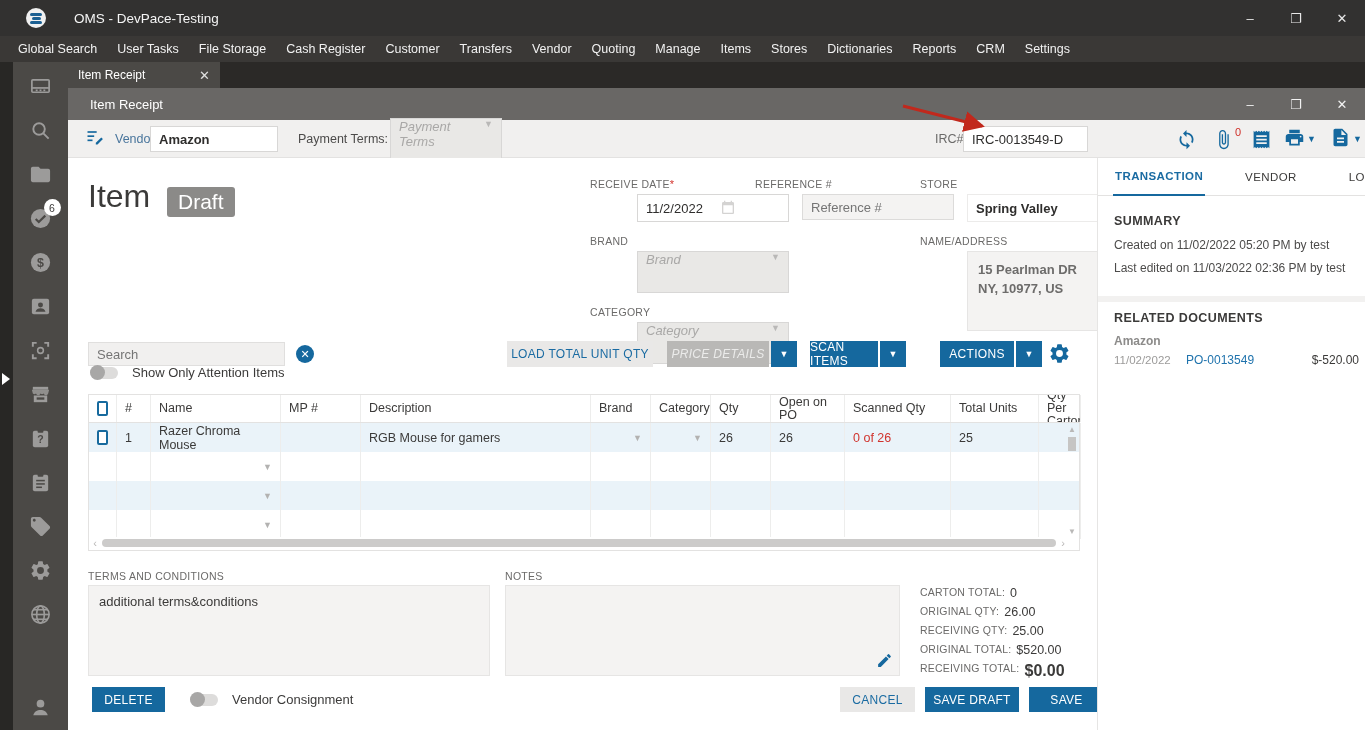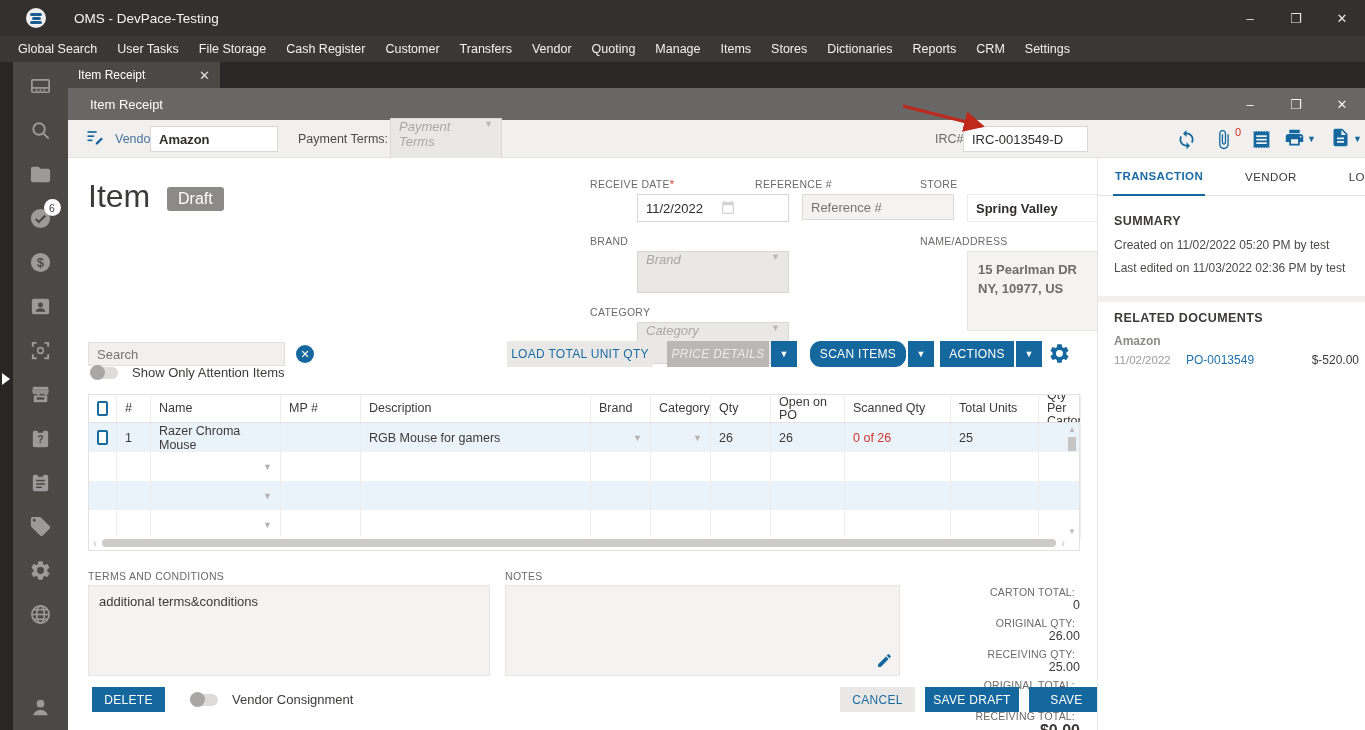--- a/index.html
+++ b/index.html
@@ -44,21 +44,21 @@
   .inp { background:#fff; border:1px solid #d8d7d6; height:26px; font-family:"Liberation Sans",sans-serif; font-size:13px; color:#2f2e2d; padding:0 8px; outline:none; }
   .sel-disabled { background:#e9e8e6; border:1px solid #d8d7d6; height:42px; display:flex; align-items:flex-start; padding:0 8px; color:#a9a8a7; font-size:13px;font-style:italic; }
   .sel-disabled .car { margin-left:auto; color:#b9b8b7; font-size:9px; }
   .tb-icon svg { width:21px; height:21px; }
   .tb-caret { color:#15689e; font-size:9px; margin-left:2px; }
   .attach-badge { color:#cf2f28; font-size:11px; position:relative; top:-7px; left:1px; }
 
   
   .main { position:absolute; left:68px; top:158px; width:1029px; height:572px; background:#fff; }
   .doc-title { position:absolute; left:20px; top:20px; font-size:32px; font-weight:400; color:#3b3a39; }
-  .status-badge { position:absolute; left:99px; top:29px; background:#8b8a88; color:#fff; font-size:16px; padding:3px 11px; border-radius:3px; }
+  .status-badge { position:absolute; left:99px; top:29px; background:#8b8a88; color:#fff; font-size:21px; padding:3px 11px; border-radius:3px; }
   .flabel { font-size:10.5px; color:#6b6a69; letter-spacing:.3px; }
   .req { color:#d3332c; font-size:11px; vertical-align:top; }
   .fgroup { position:absolute; }
   .fi { margin-top:4px; position:relative;padding-left:47px; }
   .addr-box { background:#f4f3f2; border:1px solid #e6e5e4; width:155px; height:80px; padding:8px 10px; font-size:13px; font-weight:bold; color:#6d6c6b; line-height:19px; position:relative; }
   .addr-box .pencil { position:absolute; right:6px; bottom:4px; }
   .pencil svg { width:17px; height:17px; }
   .cal-ico { position:absolute; right:6px; top:6px; }
   .cal-ico svg { width:16px; height:16px; }
 
@@ -92,21 +92,21 @@
   .vscroll .vthumb { width:8px; height:14px; background:#c6c5c4; margin-top:2px; }
   .vscroll .arr-down { margin-top:auto; }
   .hscroll { position:absolute; left:1px; bottom:1px; width:978px; height:12px; display:flex; align-items:center; background:#fff; }
   .hscroll .arr { color:#b9b8b7; font-size:11px; width:10px; text-align:center; }
   .hscroll .hthumb { height:8px; background:#cccbca; border-radius:4px; flex:1; margin:0 2px; }
   .hscroll .arr-right { margin-left:auto; }
 
   
   .txtbox { background:#f4f3f2; border:1px solid #e6e5e4; font-size:13px; color:#3b3a39; padding:8px 10px; position:absolute; }
   .totals { position:absolute; left:852px; top:428px; width:160px; }
-  .totals .trw { display:flex; align-items:flex-end; margin-bottom:5px;flex-direction:column; }
+  .totals .trw { display:flex; align-items:flex-start; margin-bottom:5px; }
   .totals .tl { font-size:10.5px; color:#6b6a69; letter-spacing:.2px; margin-right:5px; }
   .totals .tv { font-size:12.5px; color:#3b3a39; }
   .totals .trw.big .tv { font-size:16px; font-weight:bold; }
   .footer-row { position:absolute; left:24px; top:529px; width:992px; height:25px; }
 
   
   .rpanel { position:absolute; left:1097px; top:158px; width:268px; height:572px; background:#fff; border-left:1px solid #e6e5e4; }
   .rtabs { position:absolute; left:0; top:0; width:268px; height:38px; border-bottom:1px solid #e3e2e1; display:flex; align-items:center; }
   .rtab { font-size:11.5px; letter-spacing:.4px; color:#3b3a39; height:38px; display:flex; align-items:center; padding:0 2px; }
   .rtab.active { color:#1a6ba2; border-bottom:2px solid #15689e; font-weight:bold; }
@@ -416,21 +416,21 @@
     </div>
 
     <div class="items-btnrow" style="left:439px;">
         <div class="btn btn-light" style="width:146px;">LOAD TOTAL UNIT QTY</div>
       </div>
     <div class="items-btnrow" style="left:599px; display:flex;font-style:italic;">
       <div class="btn btn-disabled" style="width:102px;">PRICE DETAILS</div>
       <div class="caret-btn" style="margin-left:2px;">▼</div>
     </div>
     <div class="items-btnrow" style="left:742px; display:flex;">
-      <div class="btn btn-blue" style="width:96px;border-radius:11px;">SCAN ITEMS</div>
+      <div class="btn btn-blue" style="width:68px;">SCAN ITEMS</div>
       <div class="caret-btn" style="margin-left:2px;">▼</div>
     </div>
     <div class="items-btnrow" style="left:872px; display:flex;">
       <div class="btn btn-blue" style="width:74px;">ACTIONS</div>
       <div class="caret-btn" style="margin-left:2px;">▼</div>
     </div>
     <div class="items-btnrow gear-btn" style="left:980px; top:184px;">
       <svg viewBox="0 0 24 24" fill="#15689e">
           <path d="M19.14 12.94c.04-.3.06-.61.06-.94s-.02-.64-.07-.94l2.03-1.58a.5.5 0 0 0 .12-.64l-1.92-3.32a.5.5 0 0 0-.61-.22l-2.39.96c-.5-.38-1.03-.7-1.62-.94L14.4 2.81a.5.5 0 0 0-.5-.42h-3.84a.5.5 0 0 0-.5.42l-.36 2.54c-.59.24-1.13.57-1.62.94l-2.39-.96a.5.5 0 0 0-.61.22L2.66 8.87a.5.5 0 0 0 .12.64l2.03 1.58c-.05.3-.09.63-.09.94s.02.64.07.94l-2.03 1.58a.5.5 0 0 0-.12.64l1.92 3.32c.12.22.39.3.61.22l2.39-.96c.5.38 1.03.7 1.62.94l.36 2.54c.05.24.25.42.5.42h3.84c.25 0 .46-.18.5-.42l.36-2.54c.59-.24 1.13-.56 1.62-.94l2.39.96c.23.09.49 0 .61-.22l1.92-3.32a.5.5 0 0 0-.12-.64l-2.01-1.58zM12 15.6A3.6 3.6 0 1 1 12 8.4a3.6 3.6 0 0 1 0 7.2z"></path>
         </svg>

